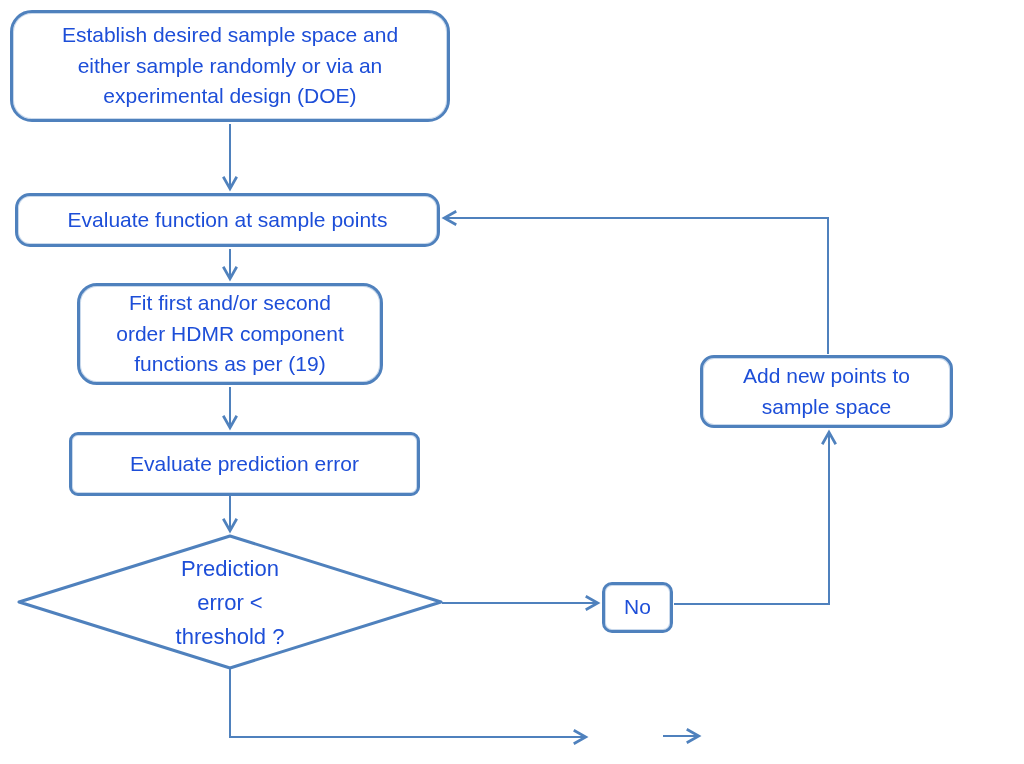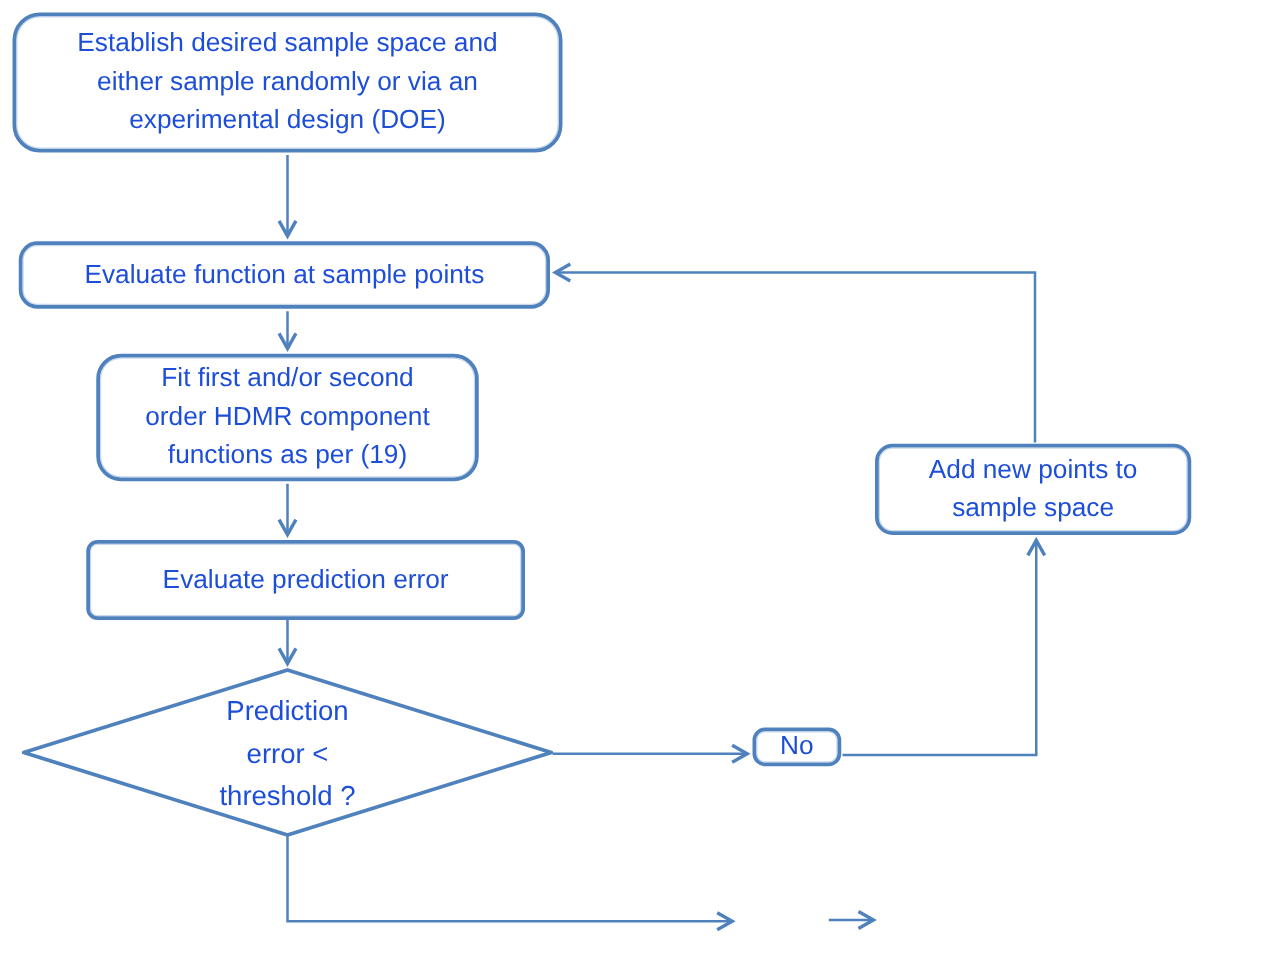--- a/index.html
+++ b/index.html
@@ -42,21 +42,21 @@
     text-align: center;
     background: transparent;
   }
   .decision-label-wrap .label { font-size: 22px; line-height: 1.55; }
   
   .n-establish   { left: 10px;  top: 10px;  width: 440px; height: 112px; border-radius: 22px; }
   .n-evaluate-fn { left: 15px;  top: 193px; width: 425px; height: 54px;  border-radius: 15px; }
   .n-fit         { left: 77px;  top: 283px; width: 306px; height: 102px; border-radius: 20px; }
   .n-eval-error  { left: 57px;  top: 432px; width: 351px; height: 64px;  border-radius: 9px; margin-left: 12px;  }
   .n-decision    { left: 140px; top: 550px; width: 180px; height: 104px; }
-  .n-no          { left: 602px; top: 582px; width: 71px;  height: 31px;  border-radius: 10px; }
+  .n-no          { left: 602px; top: 582px; width: 71px;  height: 51px;  border-radius: 10px; }
   .n-add         { left: 700px; top: 355px; width: 253px; height: 73px;  border-radius: 14px; }
   .n-yes         { left: 590px; top: 713px; width: 72px;  height: 47px;  border-radius: 12px; }
   .n-complete    { left: 703px; top: 712px; width: 314px; height: 46px;  border-radius: 10px; }
 </style>
 </head>
 <body>
 
 <div class="canvas">
 
   <svg class="connectors" width="1024" height="764" viewBox="0 0 1024 764" xmlns="http://www.w3.org/2000/svg">

